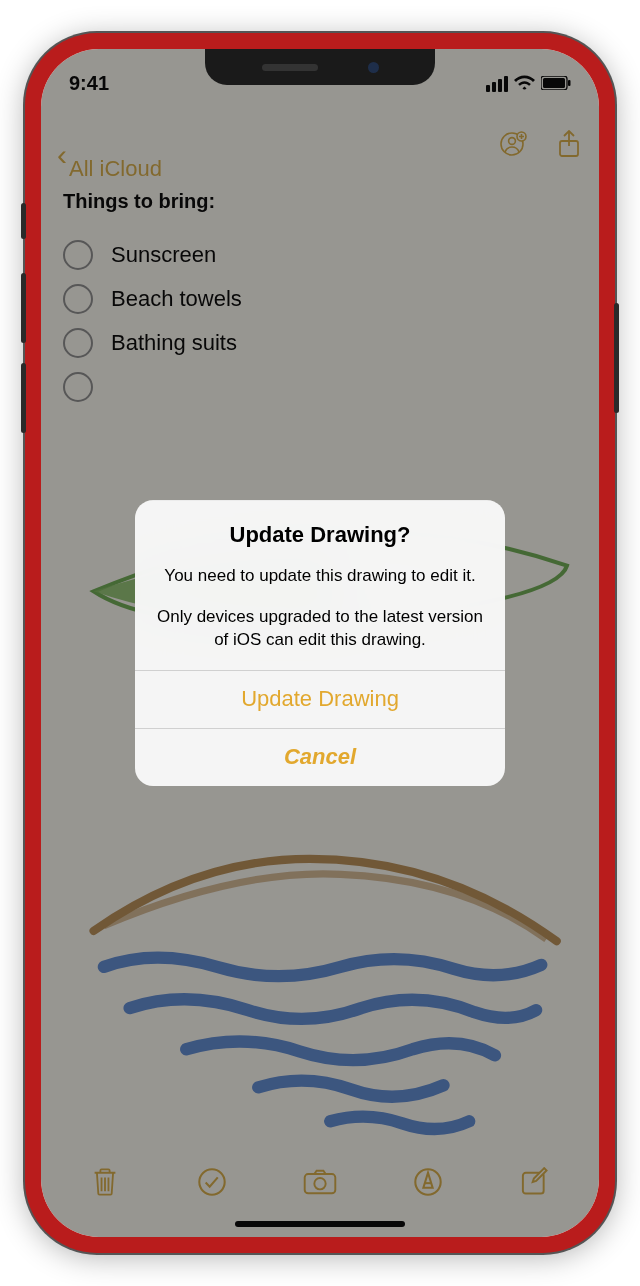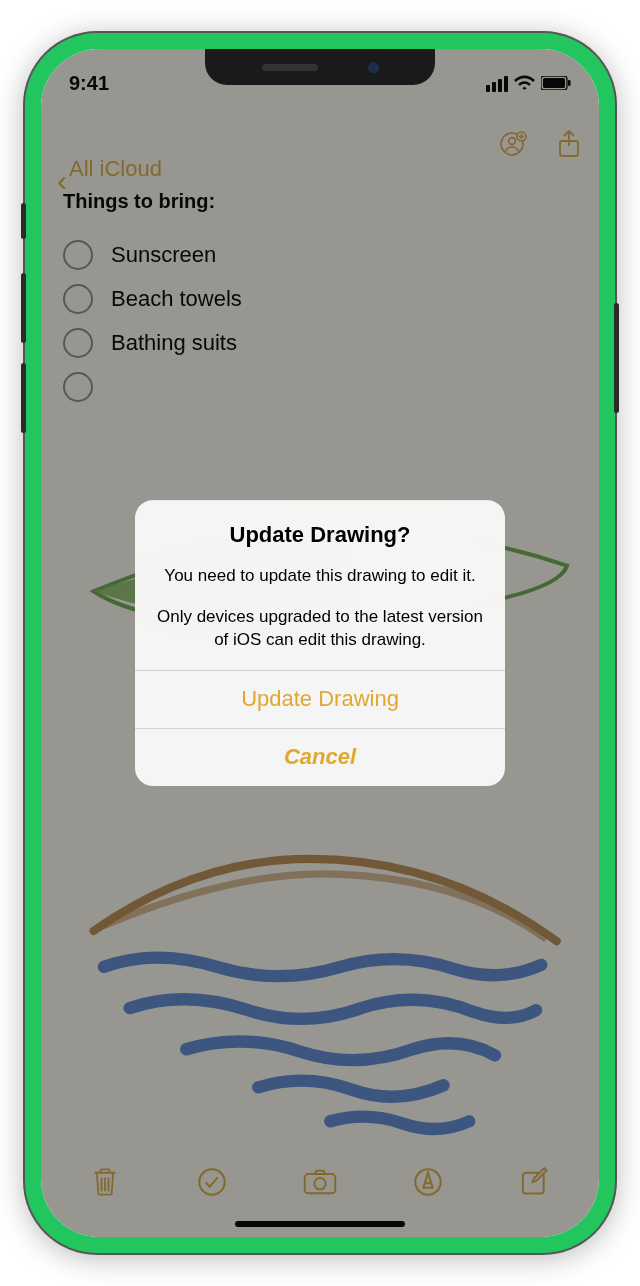--- a/index.html
+++ b/index.html
@@ -8,21 +8,21 @@
     font-family: -apple-system, "Helvetica Neue", Arial, sans-serif;
     width: 640px;
     height: 1286px;
     display: flex;
     align-items: center;
     justify-content: center;
   }
   .device {
     width: 590px;
     height: 1220px;
-    background: #22c55e;
+    background: #b91c1c;
     border-radius: 72px;
     padding: 16px;
     box-shadow: 0 0 0 2px #555, 0 4px 30px rgba(0,0,0,.3);
     position: relative;
   }
   .side-btn {
     position: absolute;
     background: #2a2a2a;
     border-radius: 3px;
   }
@@ -78,21 +78,21 @@
   .signal span:nth-child(4){height:16px}
   .wifi-icon, .battery-icon { display:inline-block; }
 
   .nav {
     display:flex;
     align-items:center;
     justify-content:space-between;
     padding: 10px 16px 6px;
     color:#d3a842;
   }
-  .nav-left { display:flex; align-items:flex-end; font-size:22px;margin-top:47px; }
+  .nav-left { display:flex; align-items:flex-start; font-size:22px;margin-top:47px; }
   .nav-right { display:flex; gap:28px; }
   .chev { font-size:30px; line-height:0; margin-right:2px; position:relative; top:-1px;}
   .icon-svg { width:28px; height:28px; }
 
   .note-body { padding: 2px 22px 0; }
   .note-title { font-size:20px; font-weight:700; color:#000; margin-bottom:20px;}
   .checklist { list-style:none; }
   .check-item {
     display:flex; align-items:center;
     padding:7px 0;

